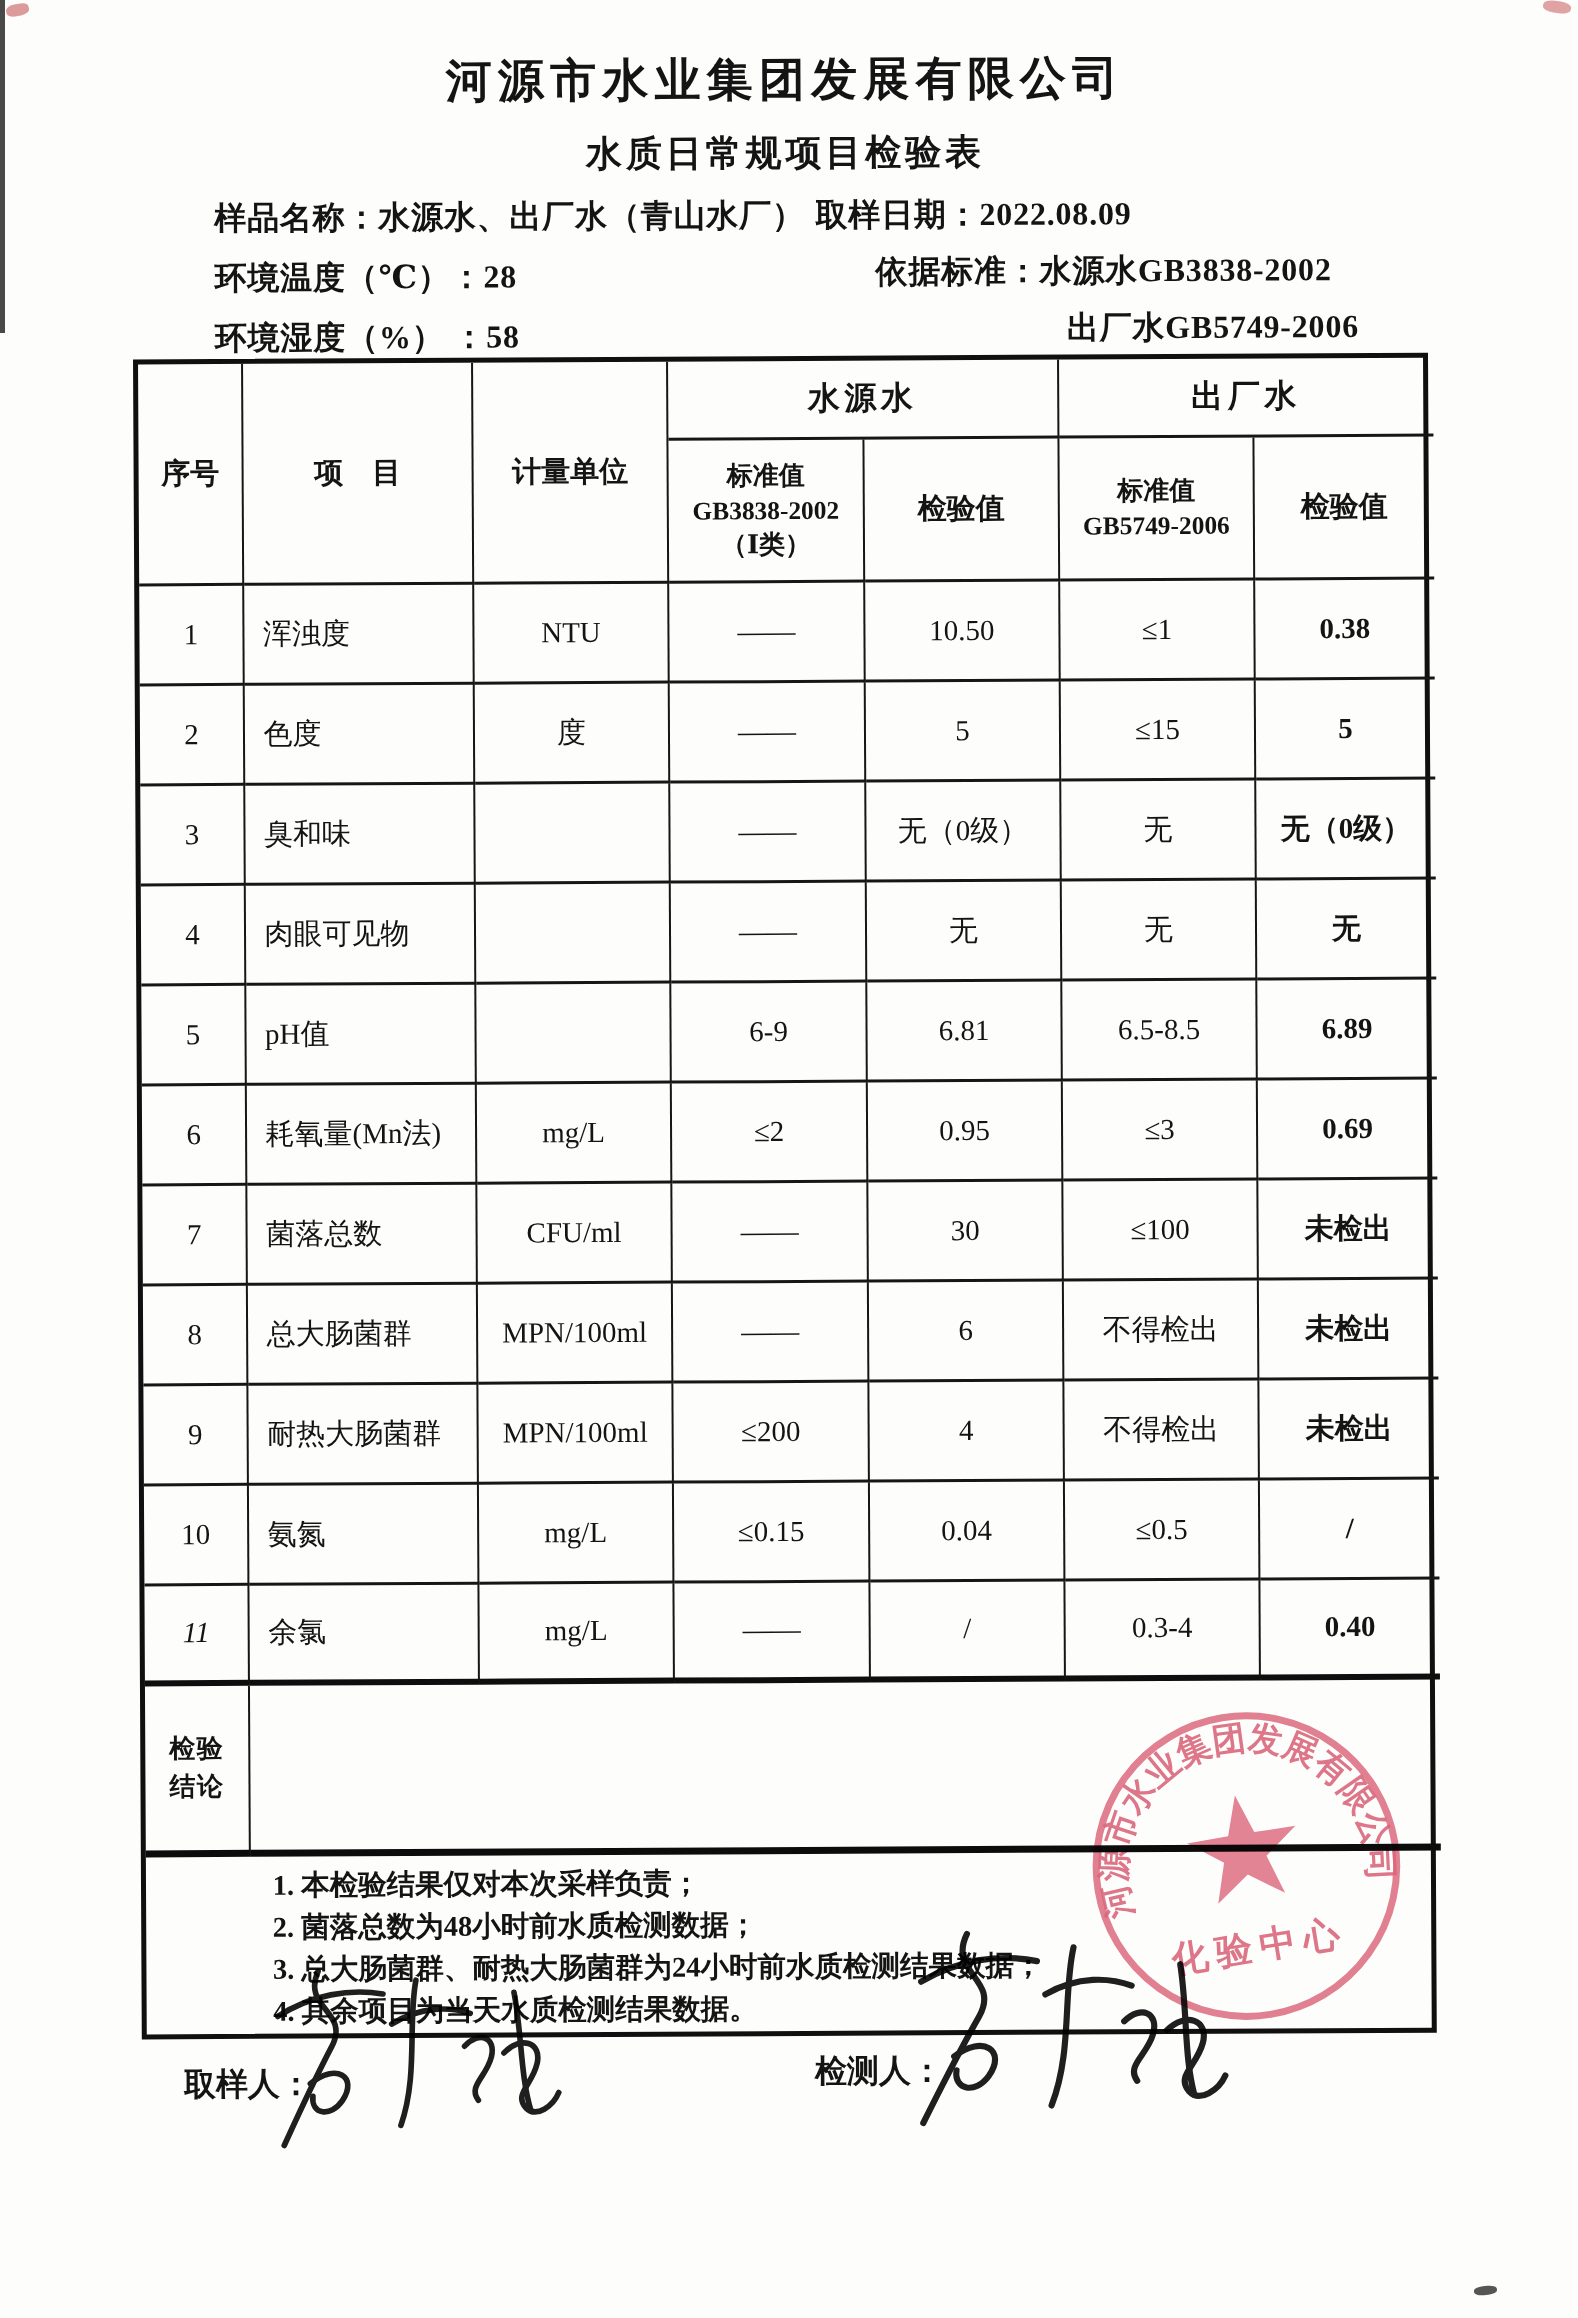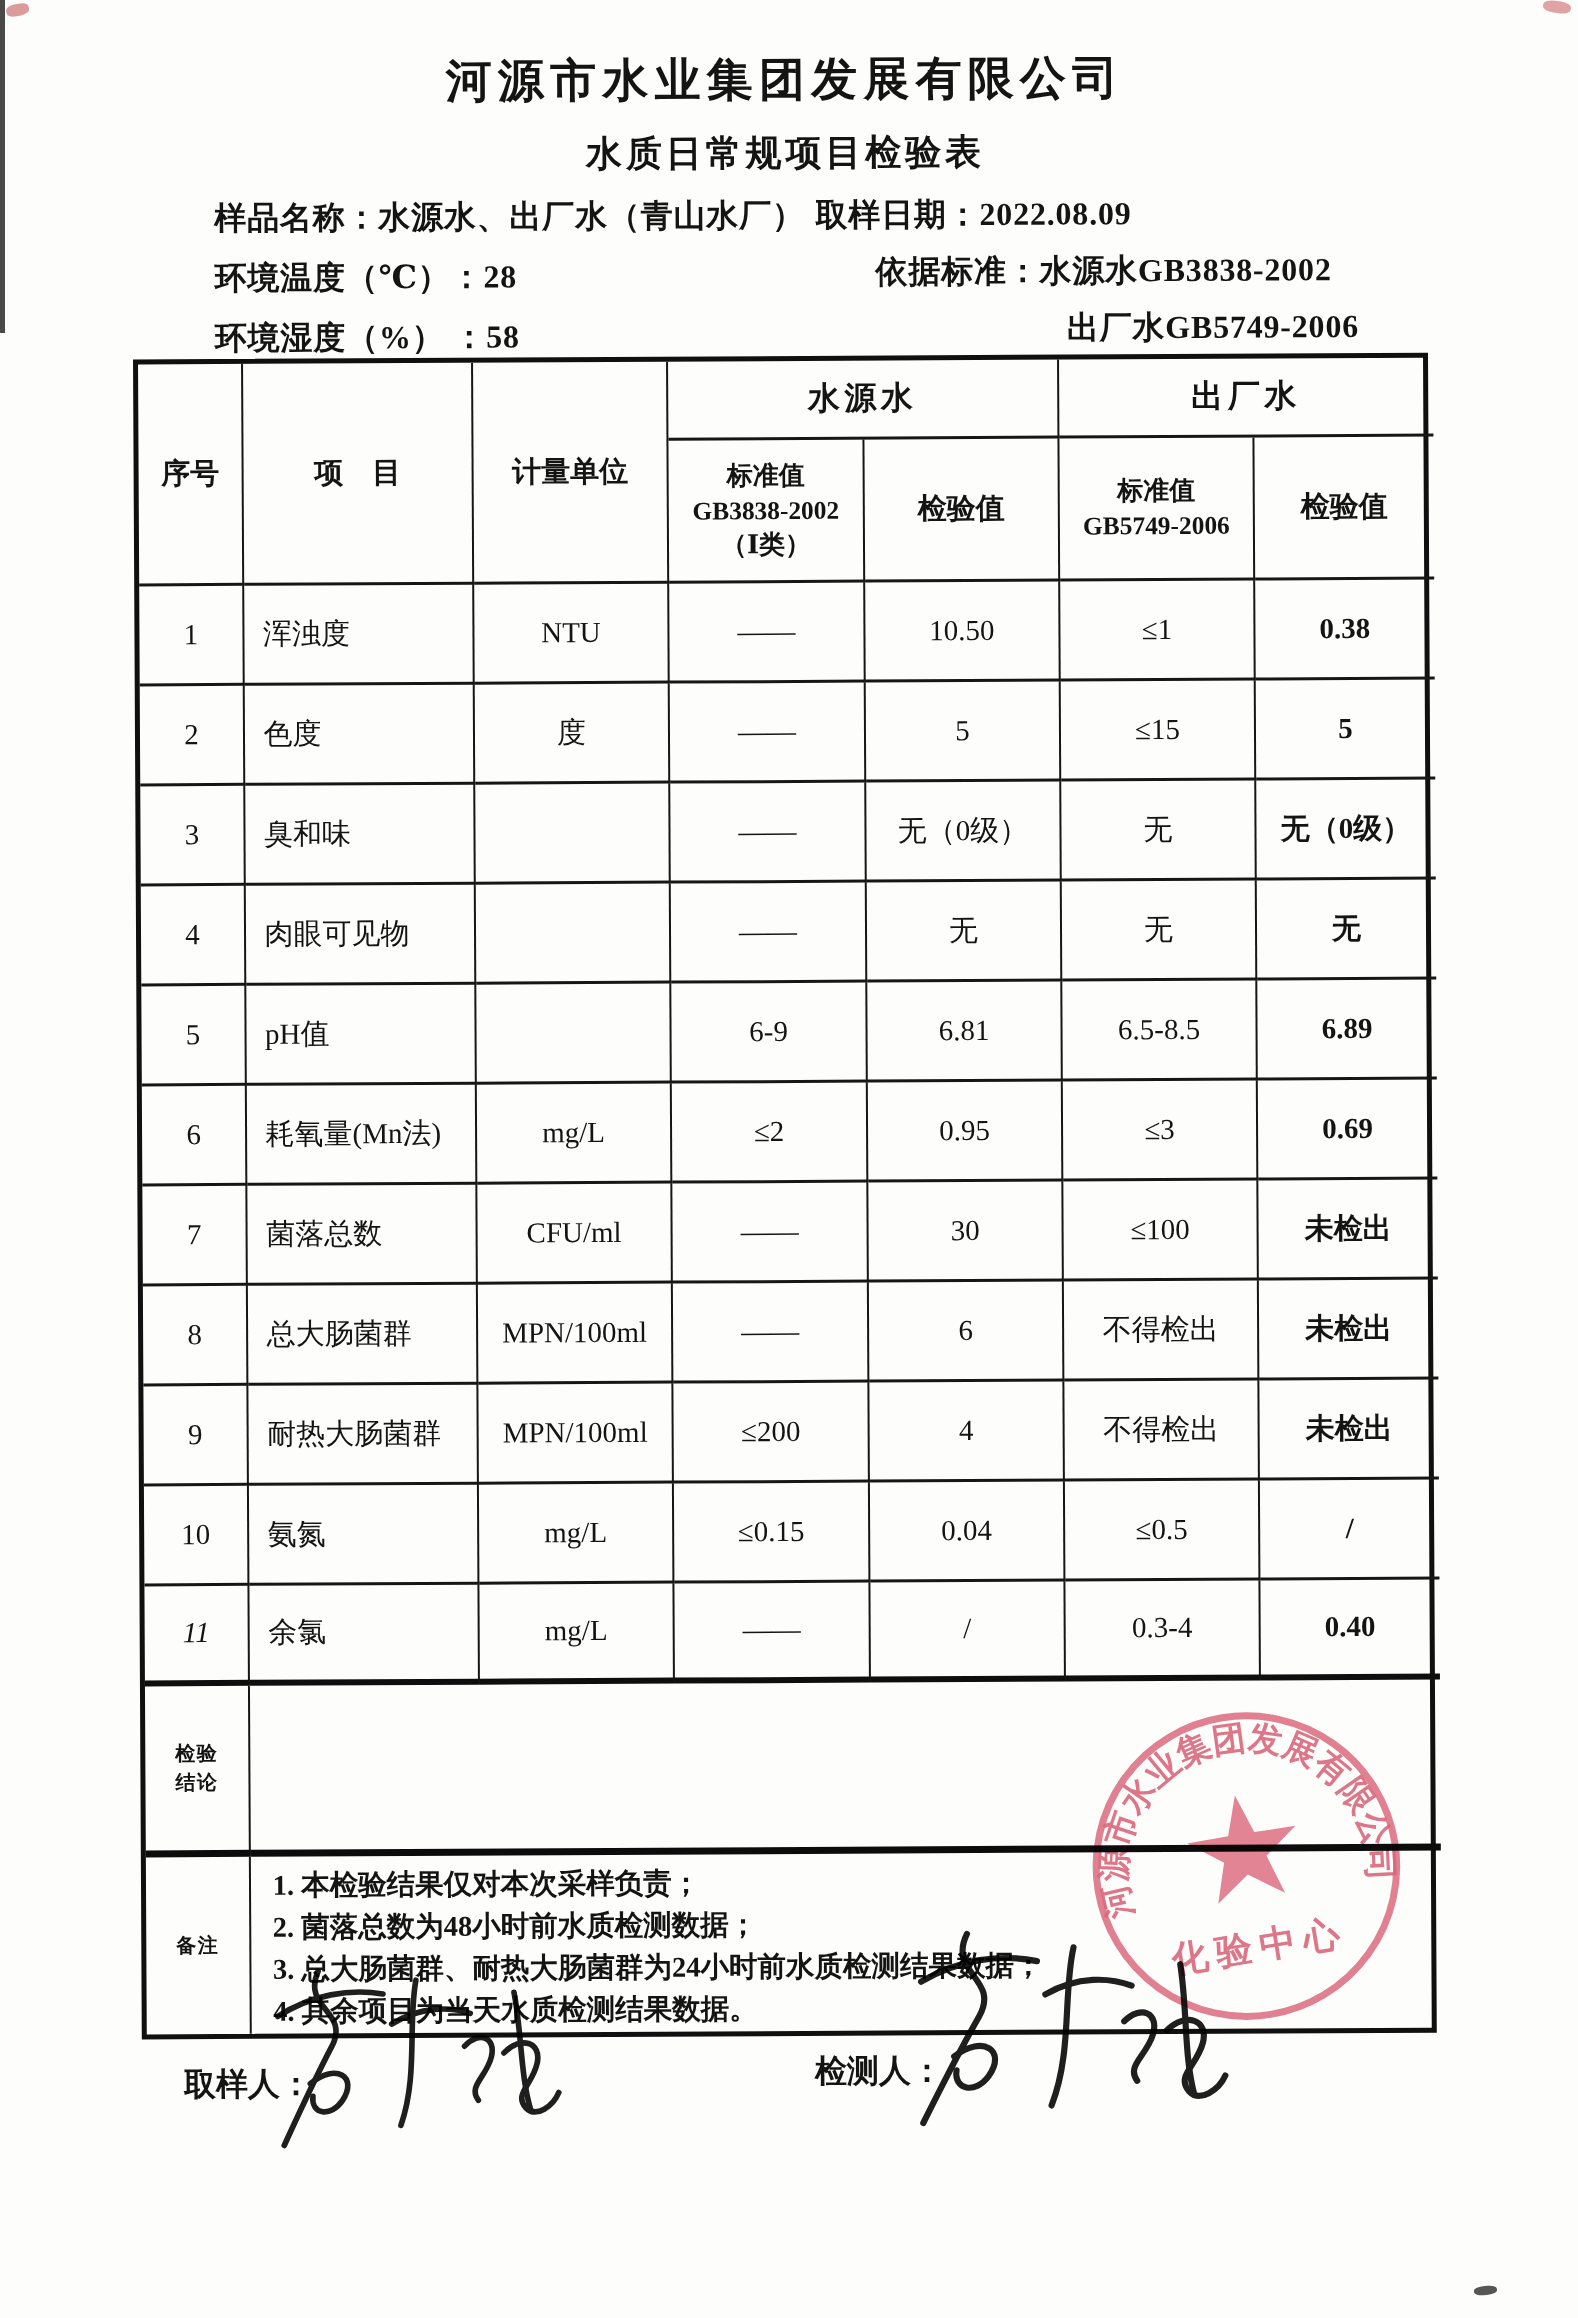--- a/index.html
+++ b/index.html
@@ -40,21 +40,21 @@
   .cell.hdr { font-weight:700; }
   .cell.group { font-size:32px; letter-spacing:4.6px; }
   .cell.sub { flex-direction:column; font-size:26px; }
   .cell.sub .s2 { font-size:25.4px; }
   .cell.item-cell { justify-content:flex-start; text-align:left; padding-left:18.5px; }
   .cell.bold-col { font-weight:700; }
   .cell.no-r { border-right:none; }
   .cell.no-b { border-bottom:none; }
   .cell.thick-b { border-bottom:6.2px solid #0e0e0e; }
   .cell.xthick-b { border-bottom:7.7px solid #0c0c0c; }
-  .cell.vlabel { flex-direction:column; font-size:20px; font-weight:600; line-height:1.45; letter-spacing:1.5px; }
+  .cell.vlabel { flex-direction:column; font-size:26px; font-weight:600; line-height:1.45; letter-spacing:1.5px; }
   .remark-content { flex-direction:column; align-items:flex-start; justify-content:flex-start;
     padding:7.7px 15.4px 0 21.6px; }
   .remark-content div { font-size:28.5px; font-weight:600; line-height:42px; white-space:nowrap; }
 
   
   .stamp { position:absolute; left:1078px; top:1705px; width:327px; height:327px;
     transform:rotate(-9deg); opacity:.88; mix-blend-mode:multiply; }
 
   
   .sig { position:absolute; mix-blend-mode:multiply; }
@@ -112,21 +112,20 @@
         <div class="s2">GB5749-2006</div>
       </div>
       <div class="cell hdr no-r" style="grid-row:2;grid-column:7;">检验值</div>
 
       <div class="cell vlabel xthick-b" style="grid-row:14;grid-column:1;">
         <div>检验</div>
         <div>结论</div>
       </div>
       <div class="cell no-r xthick-b" style="grid-row:14;grid-column:2/8;"></div>
 
-      <div class="cell vlabel no-b" style="grid-row:15;grid-column:1;">备注</div>
       <div class="cell no-r no-b remark-content" style="grid-row:15;grid-column:2/8;">
         <div>1. 本检验结果仅对本次采样负责；</div>
         <div>2. 菌落总数为48小时前水质检测数据；</div>
         <div>3. 总大肠菌群、耐热大肠菌群为24小时前水质检测结果数据；</div>
         <div>4. 其余项目为当天水质检测结果数据。</div>
       </div>
     <div class="cell" style="grid-area: 3 / 1;">1</div>
         <div class="cell item-cell" style="grid-area: 3 / 2;">浑浊度</div>
         <div class="cell" style="grid-area: 3 / 3;">NTU</div>
         <div class="cell" style="grid-area: 3 / 4;">——</div>

